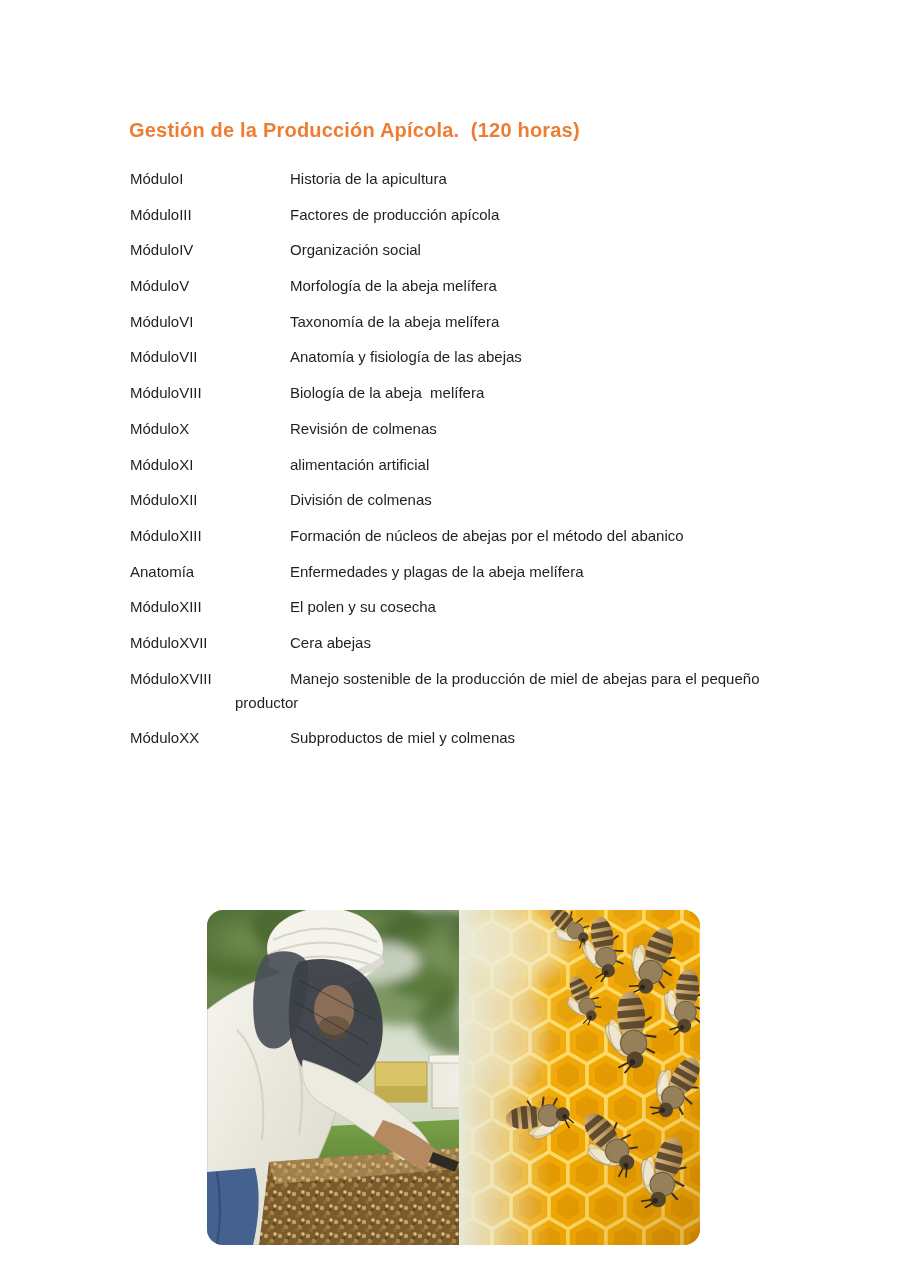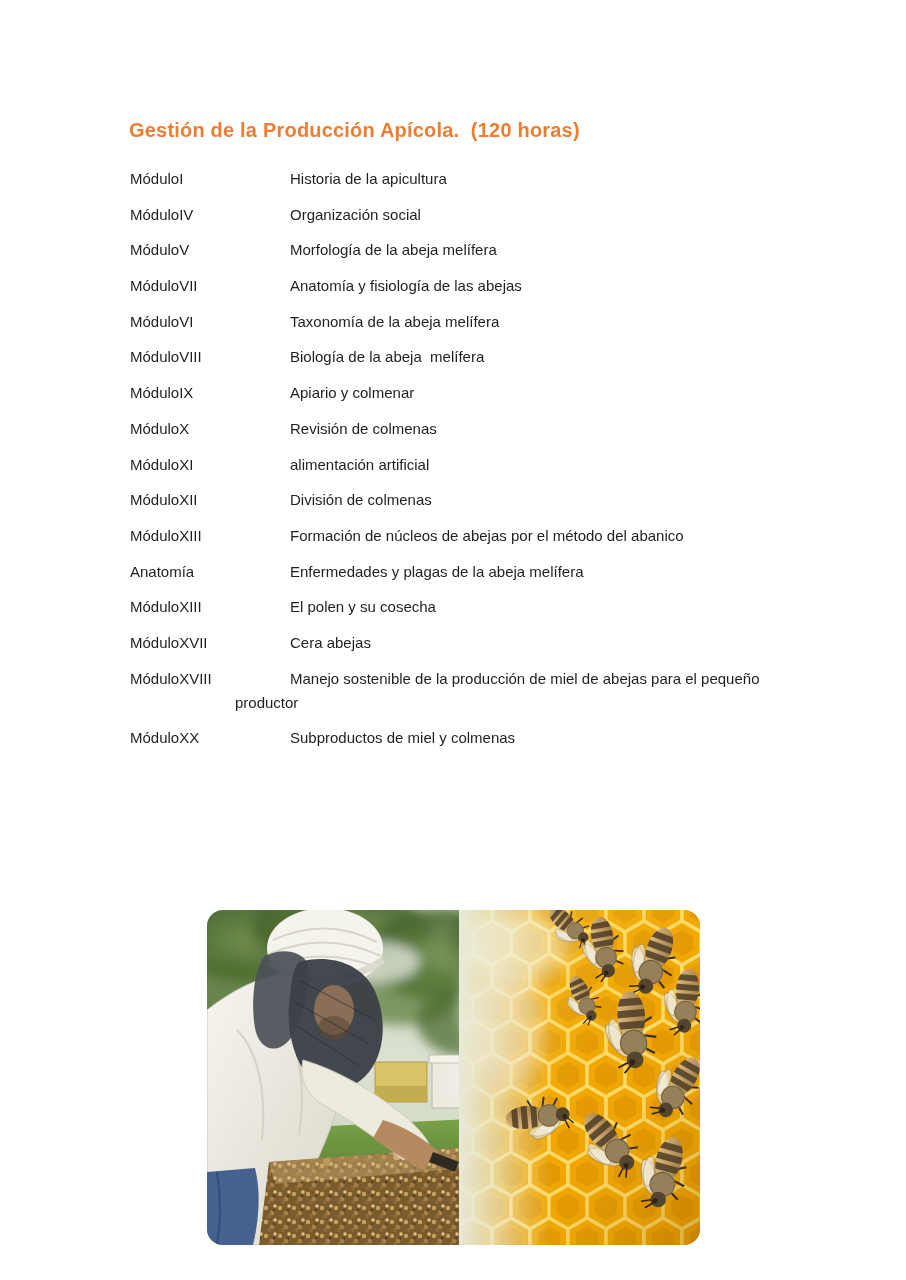--- a/index.html
+++ b/index.html
@@ -36,26 +36,26 @@
 </style>
 </head>
 <body>
 
 <div class="doc">
 
   <h1 class="title">Gestión de la Producción Apícola.  (120 horas)</h1>
 
   <div class="modules">
     <p class="row"><span class="label">MóduloI</span><span>Historia de la apicultura</span></p>
+    <p class="row"><span class="label">MóduloIII</span><span>Factores de producción apícola</span></p>
     <p class="row"><span class="label">MóduloIV</span><span>Organización social</span></p>
     <p class="row"><span class="label">MóduloV</span><span>Morfología de la abeja melífera</span></p>
+    <p class="row"><span class="label">MóduloVI</span><span>Taxonomía de la abeja melífera</span></p>
     <p class="row"><span class="label">MóduloVII</span><span>Anatomía y fisiología de las abejas</span></p>
-    <p class="row"><span class="label">MóduloVI</span><span>Taxonomía de la abeja melífera</span></p>
     <p class="row"><span class="label">MóduloVIII</span><span>Biología de la abeja  melífera</span></p>
-    <p class="row"><span class="label">MóduloIX</span><span>Apiario y colmenar</span></p>
     <p class="row"><span class="label">MóduloX</span><span>Revisión de colmenas</span></p>
     <p class="row"><span class="label">MóduloXI</span><span>alimentación artificial</span></p>
     <p class="row"><span class="label">MóduloXII</span><span>División de colmenas</span></p>
     <p class="row"><span class="label">MóduloXIII</span><span>Formación de núcleos de abejas por el método del abanico</span></p>
     <p class="row"><span class="label">Anatomía</span><span>Enfermedades y plagas de la abeja melífera</span></p>
     <p class="row"><span class="label">MóduloXIII</span><span>El polen y su cosecha</span></p>
     <p class="row"><span class="label">MóduloXVII</span><span>Cera abejas</span></p>
     <p class="row"><span class="label">MóduloXVIII</span><span>Manejo sostenible de la producción de miel de abejas para el pequeño</span><br><span>productor</span></p>
     <p class="row"><span class="label">MóduloXX</span><span>Subproductos de miel y colmenas</span></p>
   </div>

